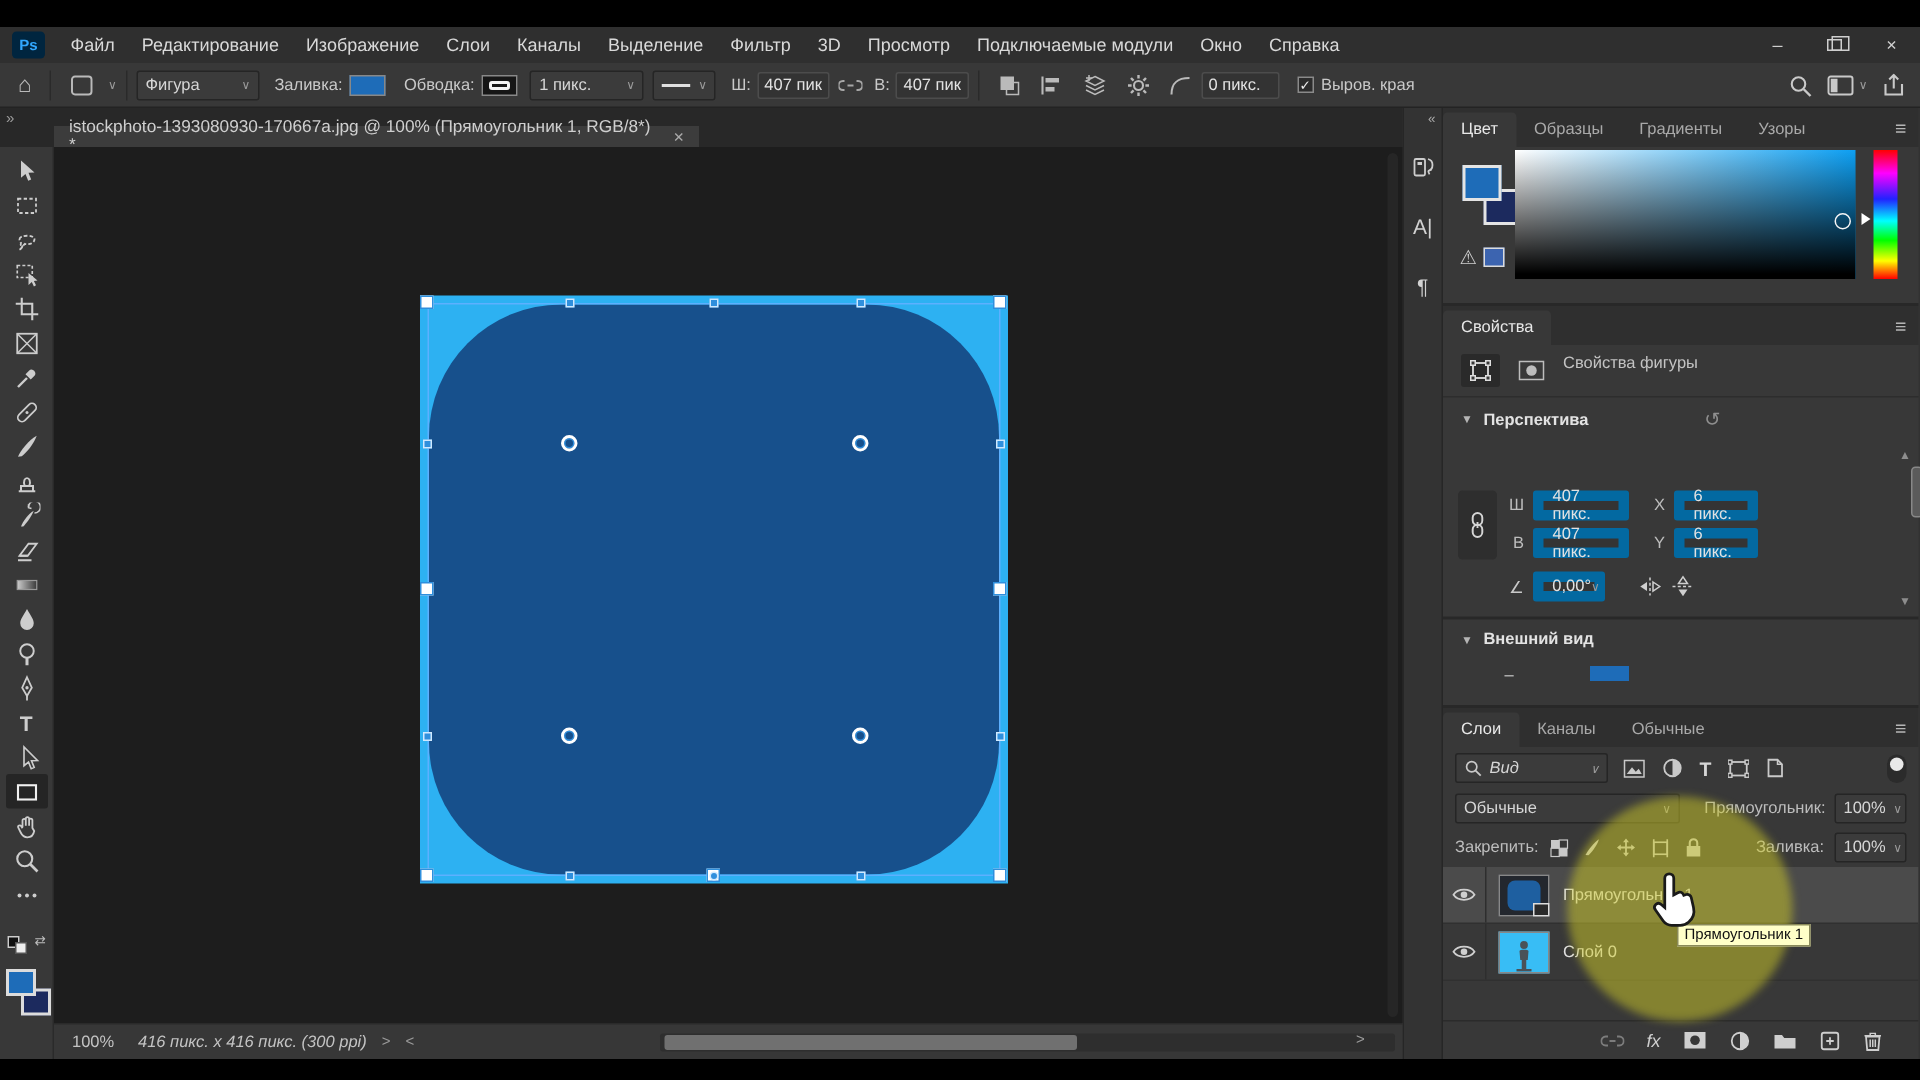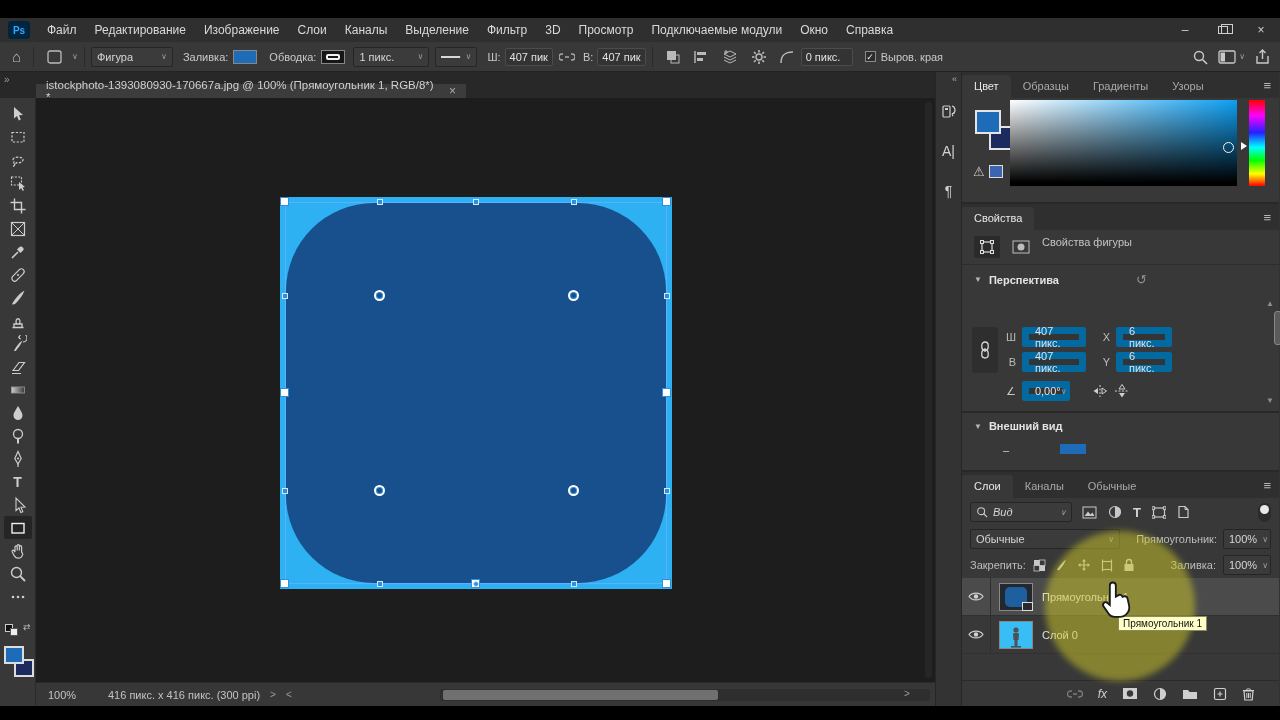--- a/index.html
+++ b/index.html
@@ -61,21 +61,21 @@
   .shape { position:absolute; inset:6px; border-radius:88px; }
   .selbox { position:absolute; inset:5px; border:1px solid rgba(96,176,255,.95); }
   .h { position:absolute; width:9px; height:9px; background:#fff; border:1px solid #2f8fdd; margin:-5px; }
   .anchor { position:absolute; width:6px; height:6px; background:#2f8fdd; border:1px solid #cfe9ff; margin:-3px; }
   .anchor.round { border-radius:50%; }
   .rwidget { position:absolute; width:11px; height:11px; border-radius:50%; border:2px solid #fff; box-shadow:0 0 0 1px #2f8fdd inset; margin:-6px; background:transparent; }
 
   
   .statusbar { height:24px; background:#373737; border-top:1px solid #2a2a2a; display:flex; align-items:center; font-size:11px; color:#c3c3c3; position:relative; flex:0 0 auto; }
   .statusbar .zoomv { margin-left:12px; width:40px; }
-  .statusbar .docsize { margin-left:20px; }
+  .statusbar .docsize { margin-left:4px;font-style:italic; }
   .statusbar .sb-chev { color:#9a9a9a; margin-left:10px; font-size:10px; }
   .hscroll-track { position:absolute; left:404px; top:6px; width:490px; height:12px; background:#2e2e2e; border-radius:2px; }
   .hscroll-thumb { position:absolute; left:3px; top:1px; width:275px; height:10px; background:#707070; border-radius:2px; }
   .hs-arrow { position:absolute; left:868px; top:5px; color:#9a9a9a; font-size:10px; }
 
   
   .dock { width:27px; background:#333333; border-left:1px solid #262626; border-right:1px solid #262626; display:flex; flex-direction:column; align-items:center; color:#c9c9c9; }
   .dock .collapse { align-self:flex-end; padding:2px 4px; font-size:9px; color:#aaa; }
   .dock-ic { width:24px; height:30px; display:flex; align-items:center; justify-content:center; margin-top:10px; font-size:14px; color:#d2d2d2; }
 

